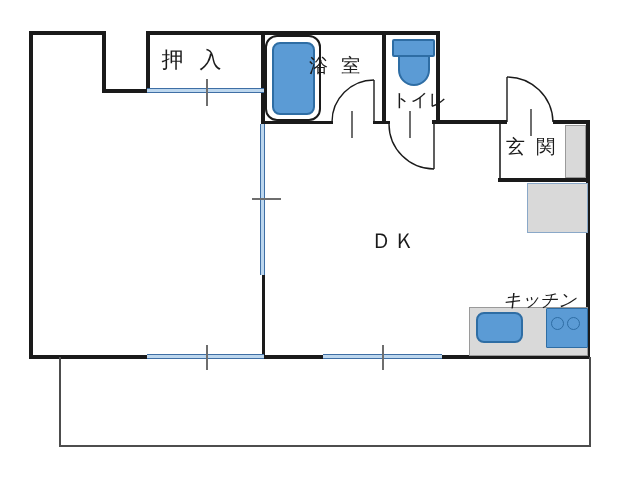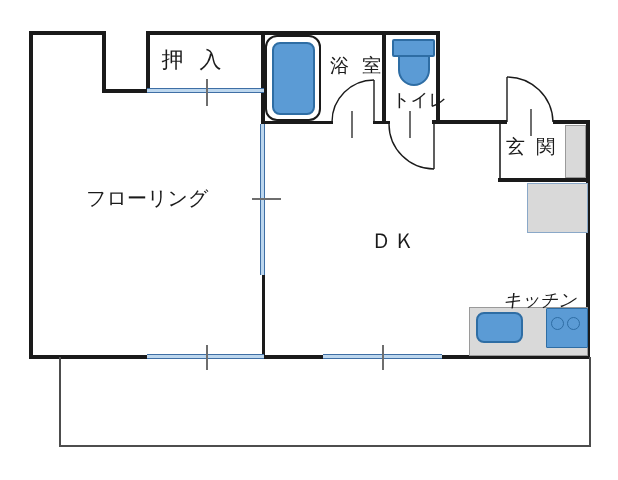--- a/index.html
+++ b/index.html
@@ -9,21 +9,21 @@
   .wall{position:absolute;background:#1a1a1a;}
   .thinline{position:absolute;background:#4d4d4d;}
   .tick{position:absolute;background:#6e6e6e;}
   .bluedoor{position:absolute;background:#bdd7ee;border-style:solid;border-color:#3f6fa5;}
   .bluedoor.h{border-width:1.5px 0 1.5px 0;}
   .bluedoor.v{border-width:0 1.5px 0 1.5px;}
   .greybox{position:absolute;background:#d9d9d9;}
   .fixture-blue{position:absolute;background:#5b9bd5;border:2px solid #2e6da4;box-sizing:border-box;}
   .label{position:absolute;white-space:pre;line-height:1.15;}
   .lbl-oshiire{left:148px;top:47px;width:92px;font-size:22px;letter-spacing:5px;text-align:center;}
-  .lbl-yokushitsu{left:330px;top:55px;font-size:19px;letter-spacing:4px;}
+  .lbl-yokushitsu{left:309px;top:55px;font-size:19px;letter-spacing:4px;}
   .lbl-toilet{left:392px;top:90px;font-size:18px;}
   .lbl-genkan{left:506px;top:136px;font-size:19px;letter-spacing:3px;}
   .lbl-laundry{left:529px;top:191px;font-size:14.5px;line-height:18px;}
   .lbl-flooring{left:86px;top:187px;font-size:20px;}
   .lbl-dk{left:371px;top:229px;font-size:21px;letter-spacing:2px;}
   .lbl-kitchen{left:503px;top:290px;font-size:18px;font-style:italic;}
   .lbl-balcony{left:227px;top:393px;font-size:21px;letter-spacing:3px;}
   svg.overlay{position:absolute;left:0;top:0;pointer-events:none;}
 </style>
 </head>
@@ -90,17 +90,16 @@
     <line x1="434" y1="124" x2="434" y2="169" stroke="#1a1a1a" stroke-width="1.4"></line>
 
     <path d="M507,77 A46,46 0 0 1 553,122" fill="none" stroke="#1a1a1a" stroke-width="1.4"></path>
     <line x1="507" y1="77" x2="507" y2="122" stroke="#1a1a1a" stroke-width="1.4"></line>
   </svg>
 
   <div class="label lbl-oshiire">押 入</div>
   <div class="label lbl-yokushitsu">浴 室</div>
   <div class="label lbl-toilet">トイレ</div>
   <div class="label lbl-genkan">玄 関</div>
-  <div class="label lbl-flooring">フローリング</div>
   <div class="label lbl-dk">ＤＫ</div>
   <div class="label lbl-kitchen">キッチン</div>
 
 </div>
 
 </body></html>

